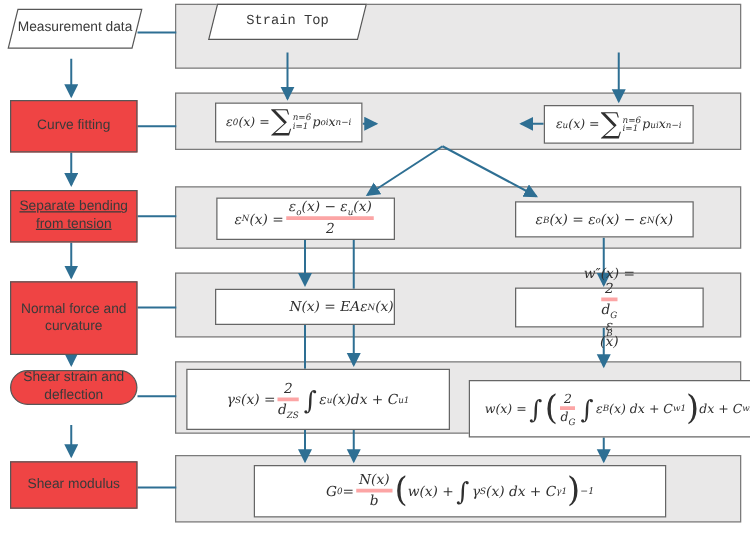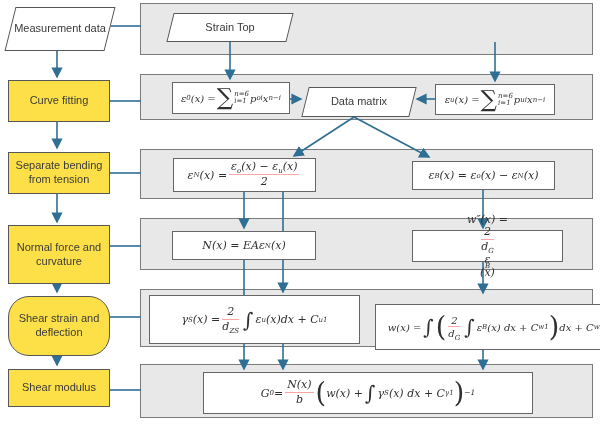--- a/index.html
+++ b/index.html
@@ -2,41 +2,41 @@
 <html><head>
 <meta charset="utf-8">
 <style>
   html,body{margin:0;padding:0;background:#fff;}
   #stage{position:relative;width:600px;height:426px;background:#fff;overflow:hidden;
          font-family:"Liberation Sans",sans-serif;color:#3a3a3a;}
   
   .band{position:absolute;left:140px;width:453px;background:#e9e8e8;
         border:1.5px solid #7b7b7b;z-index:1;box-sizing:border-box;}
   
-  .pbox{position:absolute;left:8px;width:102px;background:#fde047;border:1.4px solid #575757;
+  .pbox{position:absolute;left:8px;width:102px;background:#ef4444;border:1.4px solid #575757;
         box-sizing:border-box;display:flex;align-items:center;justify-content:center;
         text-align:center;font-size:11px;line-height:1.25;z-index:3;padding:2px;}
   
   .para{position:absolute;z-index:3;}
   .para .bg{position:absolute;top:0;left:0;right:0;bottom:0;transform:skewX(-14deg);
             background:#fff;border:1.4px solid #575757;box-sizing:border-box;}
   .para .lbl{position:relative;width:100%;height:100%;display:flex;align-items:center;
              justify-content:center;text-align:center;font-size:11px;line-height:1.25;}
   
   .formula{position:absolute;background:#fff;border:1.4px solid #666;box-sizing:border-box;
            display:flex;align-items:center;justify-content:center;z-index:3;
            font-family:"DejaVu Serif",serif;font-style:italic;font-size:11px;color:#2f2f2f;
            white-space:nowrap;}
   .formula.sz10{font-size:10px;}
   .formula sub{font-size:7px;vertical-align:-3px;line-height:0;}
   .formula sup{font-size:7px;vertical-align:6px;line-height:0;}
   .formula sup.hi{vertical-align:13px;font-size:7.5px;}
   .frac{display:inline-flex;flex-direction:column;text-align:center;vertical-align:middle;
         margin:0 2px;line-height:1.15;}
-  .frac .num{display:block;border-bottom:1px solid #fca5a5;padding:0 2px;}
+  .frac .num{display:block;border-bottom:3px solid #fca5a5;padding:0 2px;}
   .frac .den{display:block;padding-top:1px;}
   .sum{display:inline-flex;align-items:center;margin:0 1px;vertical-align:middle;}
   .sum .sg{font-size:23px;font-style:normal;line-height:0.95;}
   .sum .lims{display:inline-flex;flex-direction:column;justify-content:center;
              height:24px;font-size:7px;line-height:1;margin-left:1px;}
   .int{font-size:20px;font-style:normal;line-height:1;margin:0 2px;vertical-align:middle;}
   .big{font-size:27px;font-style:normal;font-weight:300;line-height:1;vertical-align:middle;
        transform:translateY(-1px);display:inline-block;}
   svg.wires{position:absolute;top:0;left:0;z-index:2;}
 </style>
@@ -86,47 +86,43 @@
       <path d="M283,192 V292" marker-end="url(#ah)"></path>
       <path d="M244,260 V369" marker-end="url(#ah)"></path>
       <path d="M283,344 V369" marker-end="url(#ah)"></path>
 
       <path d="M483,190 V228" marker-end="url(#ah)"></path>
       <path d="M483,262 V293" marker-end="url(#ah)"></path>
       <path d="M483,342 V369" marker-end="url(#ah)"></path>
     </g>
   </svg>
 
-  <div class="para" style="left:10px;top:7px;width:100px;height:44px;">
+  <div class="para" style="left:10px;top:7px;width:100px;height:32px;">
     <div class="bg"></div>
     <div class="lbl">Measurement data</div>
   </div>
   <div class="pbox" style="top:80px;height:42px;">
     <span>Curve fitting</span>
   </div>
-  <div class="pbox" style="top:152px;height:42px;">
+  <div class="pbox" style="top:152px;height:42px;text-decoration:underline;">
     <span>Separate bending from tension</span>
   </div>
   <div class="pbox" style="top:225px;height:59px;">
     <span>Normal force and curvature</span>
   </div>
-  <div class="pbox" style="top:296px;height:60px;border-radius:21px;">
+  <div class="pbox" style="top:296px;height:28px;border-radius:21px;">
     <span>Shear strain and deflection</span>
   </div>
   <div class="pbox" style="top:369px;height:38px;">
     <span>Shear modulus</span>
   </div>
 
-  <div class="para" style="left:170px;top:13px;width:120px;height:29px;">
+  <div class="para" style="left:170px;top:3px;width:120px;height:29px;font-family:Liberation Mono, monospace;">
     <div class="bg"></div>
     <div class="lbl">Strain Top</div>
-  </div>
-  <div class="para" style="left:305px;top:87px;width:108px;height:30px;">
-    <div class="bg"></div>
-    <div class="lbl">Data matrix</div>
   </div>
 
   <div class="formula sz10" style="left:172px;top:82px;width:118px;height:32px;">
       <span>ε</span>
       <sub>0</sub>
       <span>(x) = </span>
       <span class="sum">
         <span class="sg">∑</span>
         <span class="lims">
           <span>n=6</span>
@@ -165,21 +161,21 @@
     </div>
   <div class="formula" style="left:412px;top:161px;width:143px;height:29px;">
       <span>ε</span>
       <sub>B</sub>
       <span>(x) = ε</span>
       <sub>o</sub>
       <span>(x) − ε</span>
       <sub>N</sub>
       <span>(x)</span>
     </div>
-  <div class="formula" style="left:172px;top:231px;width:144px;height:29px;">
+  <div class="formula" style="left:172px;top:231px;width:144px;height:29px;justify-content:flex-end;">
       <span>N(x) = EAε</span>
       <sub>N</sub>
       <span>(x)</span>
     </div>
   <div class="formula" style="left:412px;top:230px;width:151px;height:32px;flex-direction:column;">
       <span>w″(x) = </span>
       <span class="frac">
         <span class="num"><span>2</span></span>
         <span class="den"><span>d</span><sub>G</sub></span>
       </span>

